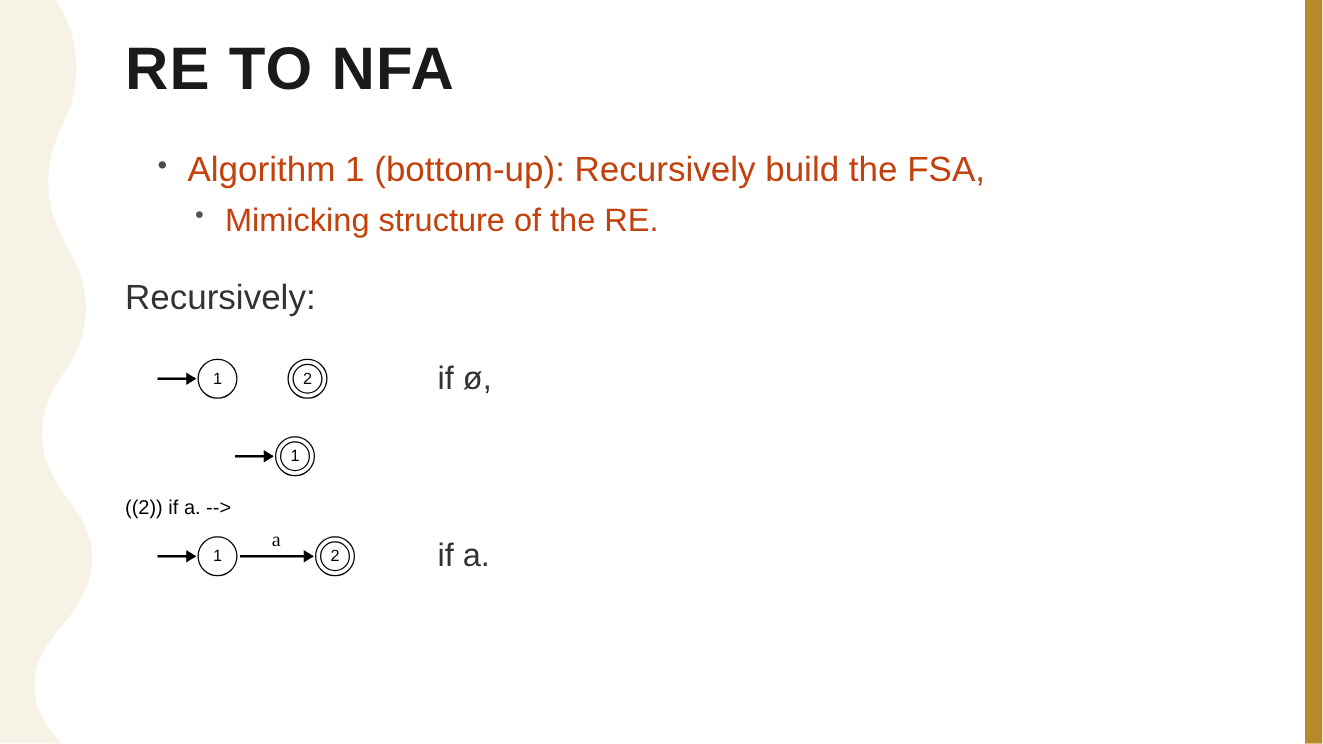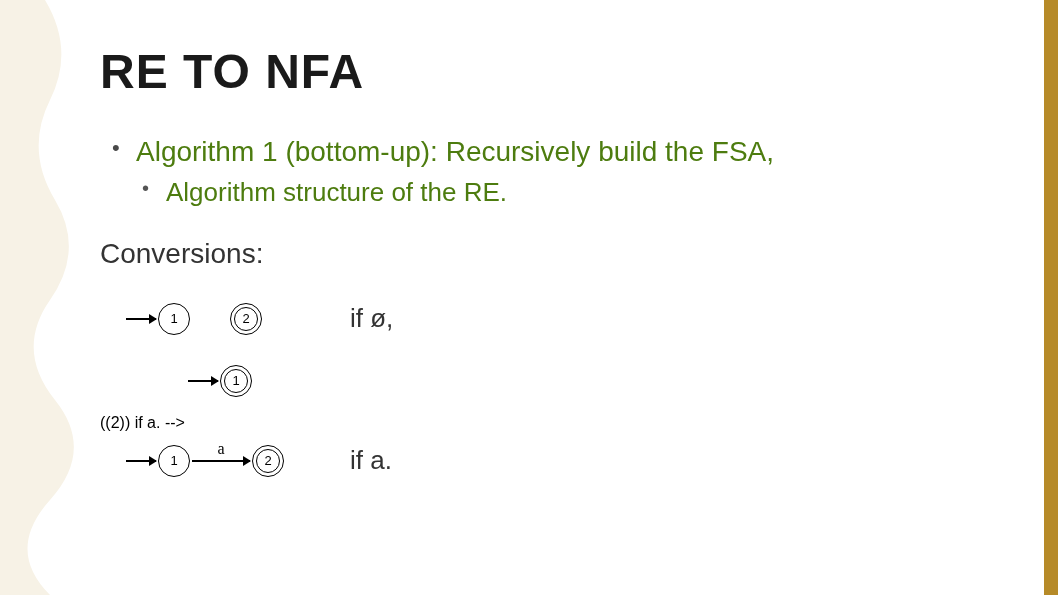--- a/index.html
+++ b/index.html
@@ -34,34 +34,34 @@
   }
 
   .content {
     position: absolute;
     left: 100px;
     top: 28px;
     right: 30px;
   }
 
   h1 {
-    margin: 16px 0 34px 0;
+    margin: 0 0 34px 0;
     font-family: 'Arial Narrow', Impact, 'Franklin Gothic Bold', sans-serif;
     font-stretch: condensed;
     font-weight: 900;
     font-size: 48px;
     letter-spacing: 1px;
     color: #1a1a1a;
   }
 
   ul.top {
     list-style: none;
     padding: 0;
-    margin: 2px;
-    color: #4d7c0f;
+    margin: 16px;
+    color: #c2410c;
   }
 
   ul.top > li {
     font-size: 28px;
     line-height: 1.35;
     position: relative;
     padding-left: 34px;
   }
   ul.top > li::before {
     content: "•";
@@ -182,26 +182,26 @@
 </svg>
 <div class="stripe"></div>
 
 <div class="content">
   <h1>RE TO NFA</h1>
 
   <ul class="top">
     <li>
       <span>Algorithm 1 (bottom-up):  Recursively build the FSA,</span>
       <ul class="sub">
-        <li>Algorithm structure of the RE.</li>
+        <li>Mimicking structure of the RE.</li>
       </ul>
     </li>
   </ul>
 
-  <div class="conv-label">Conversions:</div>
+  <div class="conv-label">Recursively:</div>
 
   <div class="rows">
 
     
     <div class="row">
       <div class="diagram">
         <span class="spacer-sm"></span>
         <span class="arrow" style="width:30px"></span>
         <span class="state">1</span>
         <span class="spacer-sm" style="width:40px"></span>

